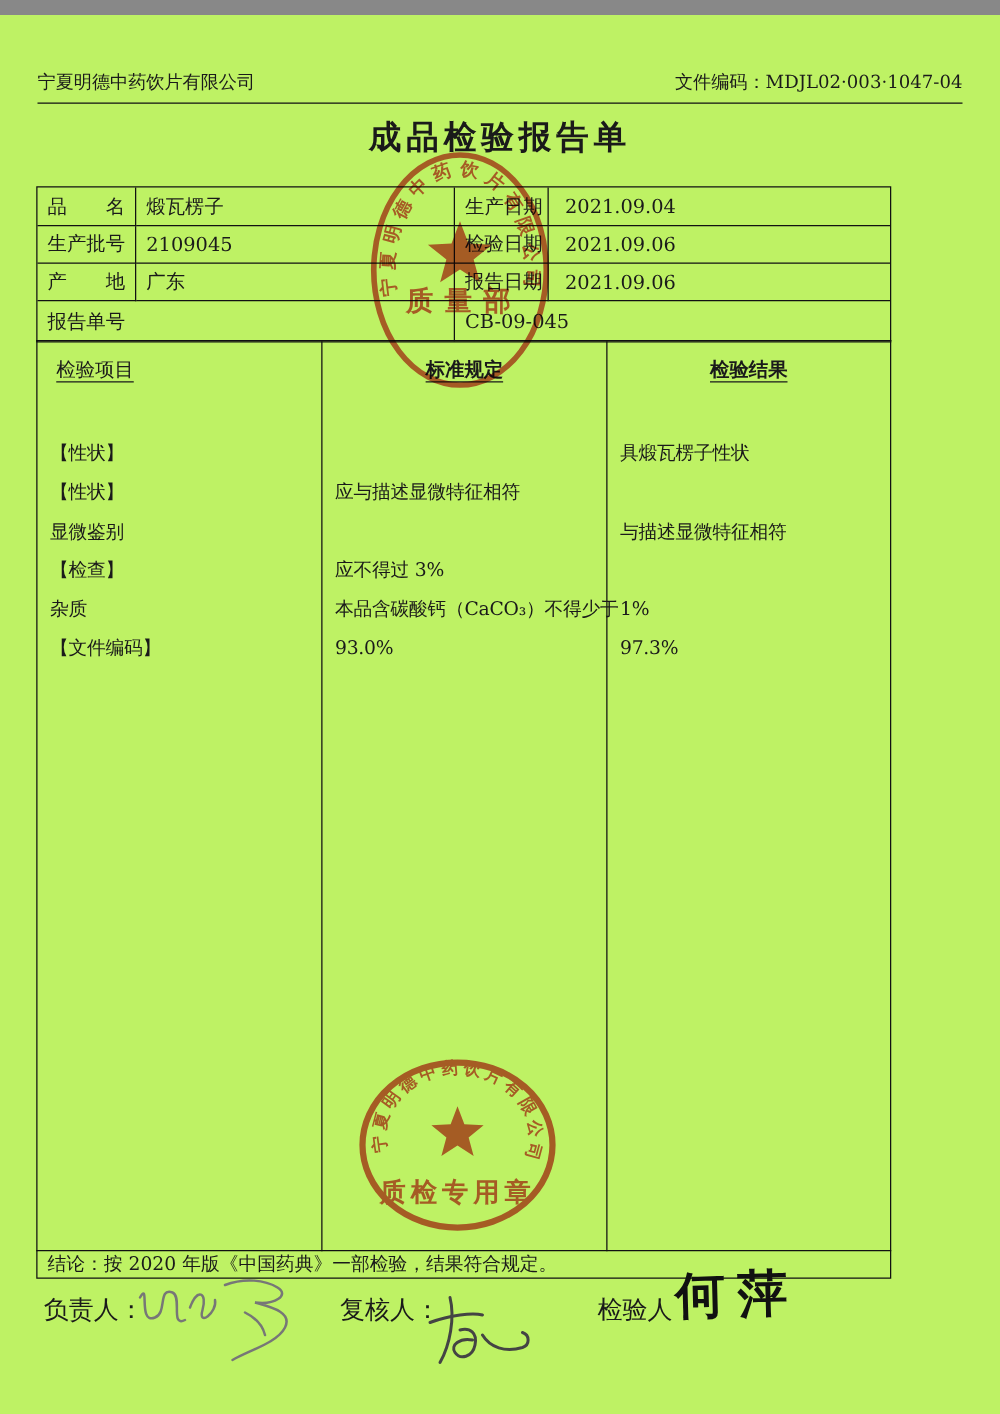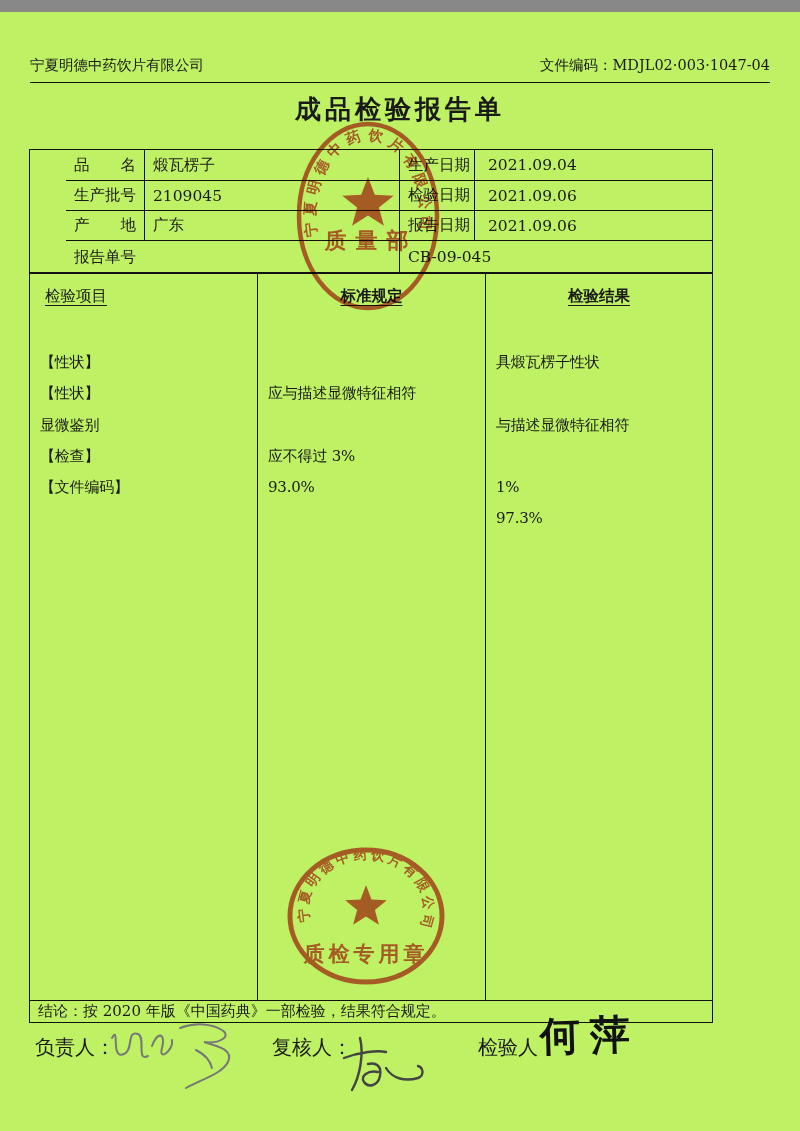--- a/index.html
+++ b/index.html
@@ -17,21 +17,21 @@
   }
   .doc-title {
     position:absolute; top:80px; left:0; width:100%;
     text-align:center; font-size:26px; font-weight:bold; letter-spacing:4px;
   }
   
   .info-table {
     position:absolute; left:29px; top:137px; width:684px;
     display:grid; grid-template-columns:79px 255px 75px 1fr;
     grid-template-rows:31px 30px 30px 32px;
-    border:1.6px solid #111; font-size:15.5px;padding-left:36px;
+    border:1.6px solid #111; font-size:15.5px;
   }
   .cell { display:flex; align-items:center; padding-left:8px;
           border-right:1.2px solid #111; border-bottom:1.2px solid #111;
           white-space:nowrap; }
   .cell.last-col { border-right:none; }
   .cell.last-row { border-bottom:none; }
   .cell.date-val { padding-left:13px; }
   .cell.span2 { grid-column:span 2; }
   
   .main-table {
@@ -98,30 +98,32 @@
   </div>
 
   <div class="main-table">
     <div class="rcol c1">
       <div class="col-header"><span>检验项目</span></div>
       <div class="col-lines">
           <div class="line">【性状】</div>
           <div class="line">【性状】</div>
           <div class="line">显微鉴别</div>
           <div class="line">【检查】</div>
+          <div class="line">杂质</div>
           <div class="line">【文件编码】</div>
         </div>
     </div>
     <div class="rcol c2">
       <div class="col-header"><span>标准规定</span></div>
       <div class="col-lines">
           <div class="line"></div>
           <div class="line">应与描述显微特征相符</div>
           <div class="line"></div>
           <div class="line">应不得过 3%</div>
+          <div class="line">本品含碳酸钙（CaCO₃）不得少于</div>
           <div class="line">93.0%</div>
         </div>
     </div>
     <div class="rcol c3 last">
       <div class="col-header"><span>检验结果</span></div>
       <div class="col-lines">
           <div class="line">具煅瓦楞子性状</div>
           <div class="line"></div>
           <div class="line">与描述显微特征相符</div>
           <div class="line"></div>

